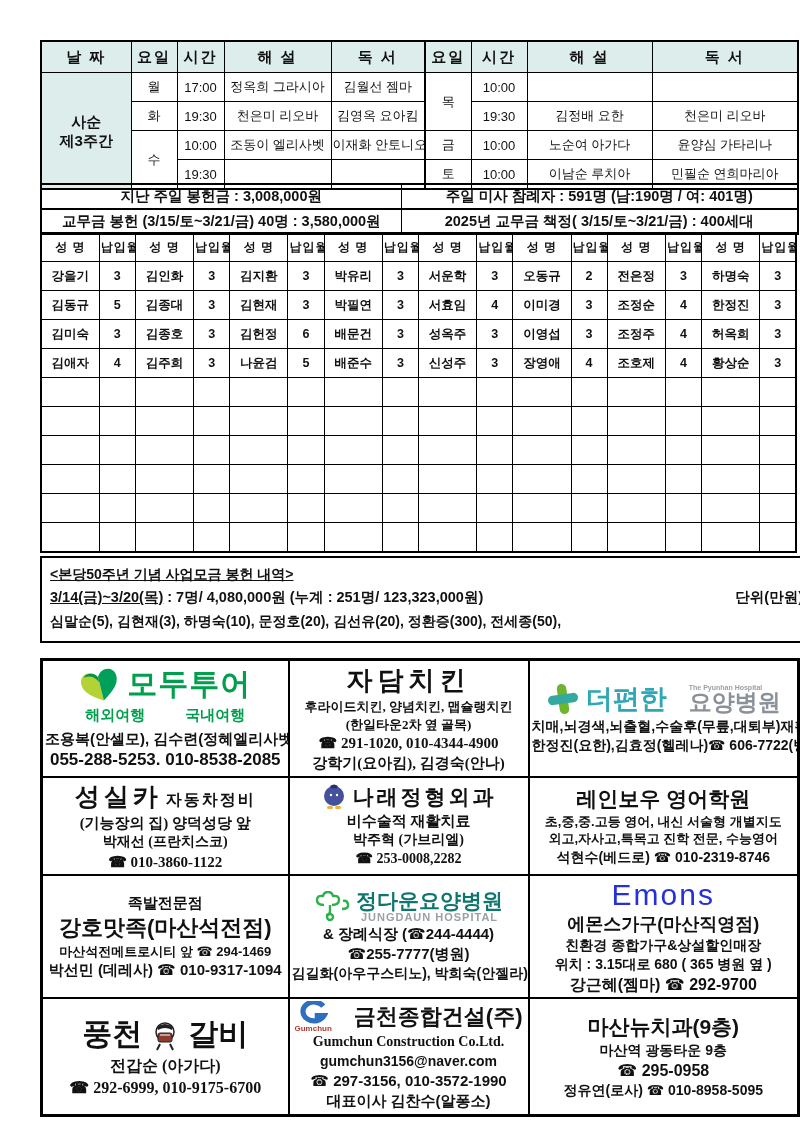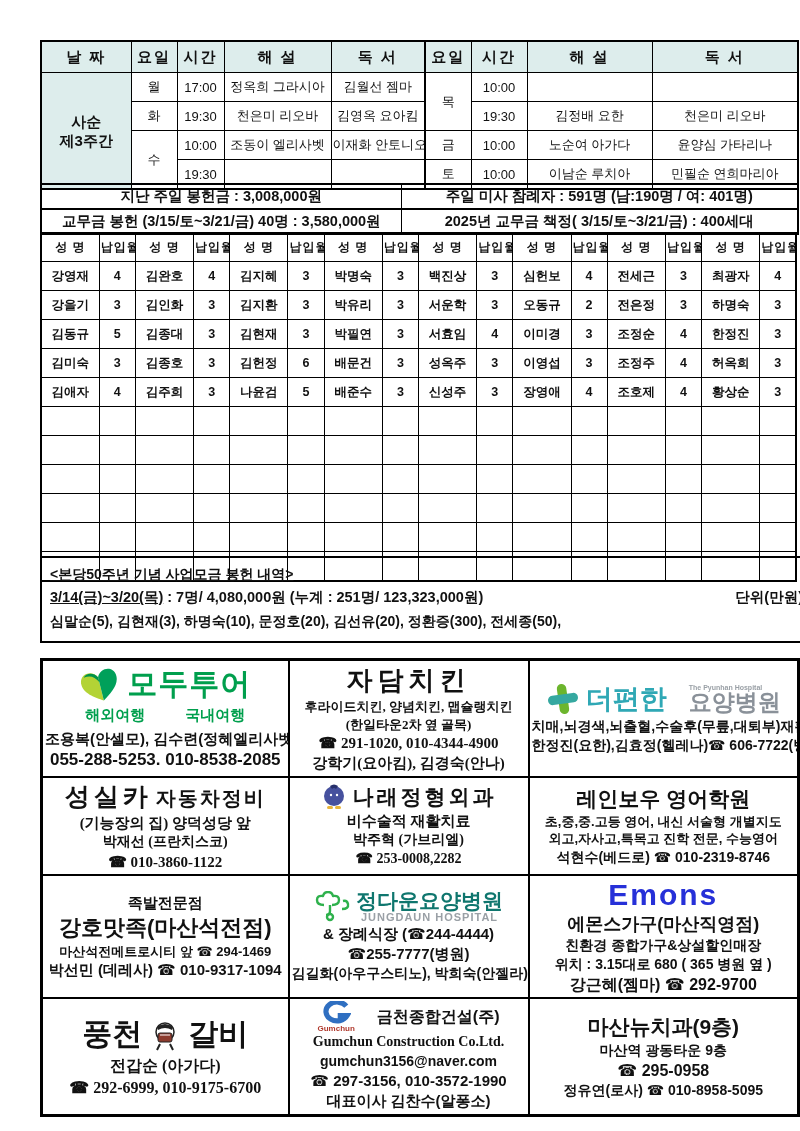--- a/index.html
+++ b/index.html
@@ -52,31 +52,31 @@
   .logo-row{display:flex;align-items:center;justify-content:center;gap:6px;}
 
   .mt-brand{font-size:30px;font-weight:bold;letter-spacing:1px;}
   .mt-sub{display:flex;justify-content:center;gap:40px;font-weight:bold;font-size:15px;margin:1px 0 4px 0;}
   .jad-title{font-size:26px;font-weight:bold;letter-spacing:5px;}
   .ph-brand{font-size:27px;font-weight:bold;}
   .ph-right{display:inline-flex;flex-direction:column;line-height:1;align-items:flex-start;margin-left:16px;}
   .ph-tag{font-size:7px;color:#9aa0a6;font-weight:bold;}
   .ph-sub{font-size:23px;font-weight:bold;color:#8a9199;}
   .ss-title{font-size:25px;font-weight:bold;letter-spacing:4px;}
-  .ss-sub{font-size:20px;font-weight:bold;letter-spacing:2px;}
+  .ss-sub{font-size:16px;font-weight:bold;letter-spacing:2px;}
   .nr-title{font-size:21px;font-weight:bold;letter-spacing:3px;}
   .rb-title{font-size:21px;font-weight:bold;}
   .kh-title{font-size:22px;font-weight:bold;}
   .jd-col{display:inline-flex;flex-direction:column;line-height:1.05;align-items:center;}
   .jd-brand{font-size:21px;font-weight:bold;}
   .jd-en{font-size:11px;font-weight:bold;color:#9aa0a6;letter-spacing:1px;}
-  .em-brand{font-size:30px;font-weight:bold;letter-spacing:2px;}
+  .em-brand{font-size:30px;font-weight:normal;letter-spacing:2px;}
   .em-title{font-size:18px;font-weight:bold;}
   .pc-cal{font-size:30px;font-weight:bold;font-family:"Liberation Serif","DejaVu Serif",serif;}
-  .gc-brand{font-size:16px;font-weight:bold;margin-left:16px;}
+  .gc-brand{font-size:22px;font-weight:bold;margin-left:16px;}
   .gc-logo{display:inline-flex;flex-direction:column;align-items:center;line-height:1;}
   .gc-name{font-size:8px;font-weight:bold;color:#b03a2e;}
   .dt-title{font-size:21px;font-weight:bold;}
 </style>
 </head>
 <body>
 
 <div class="page">
 
   <div class="schedule-wrap">
@@ -202,38 +202,20 @@
             <th>성 명</th>
             <th>납입월</th>
             <th>성 명</th>
             <th>납입월</th>
             <th>성 명</th>
             <th>납입월</th>
             <th>성 명</th>
             <th>납입월</th>
           </tr>
           <tr>
-            <td>강영재</td>
-            <td>4</td>
-            <td>김완호</td>
-            <td>4</td>
-            <td>김지혜</td>
-            <td>3</td>
-            <td>박명숙</td>
-            <td>3</td>
-            <td>백진상</td>
-            <td>3</td>
-            <td>심헌보</td>
-            <td>4</td>
-            <td>전세근</td>
-            <td>3</td>
-            <td>최광자</td>
-            <td>4</td>
-          </tr>
-          <tr>
             <td>강을기</td>
             <td>3</td>
             <td>김인화</td>
             <td>3</td>
             <td>김지환</td>
             <td>3</td>
             <td>박유리</td>
             <td>3</td>
             <td>서운학</td>
             <td>3</td>

